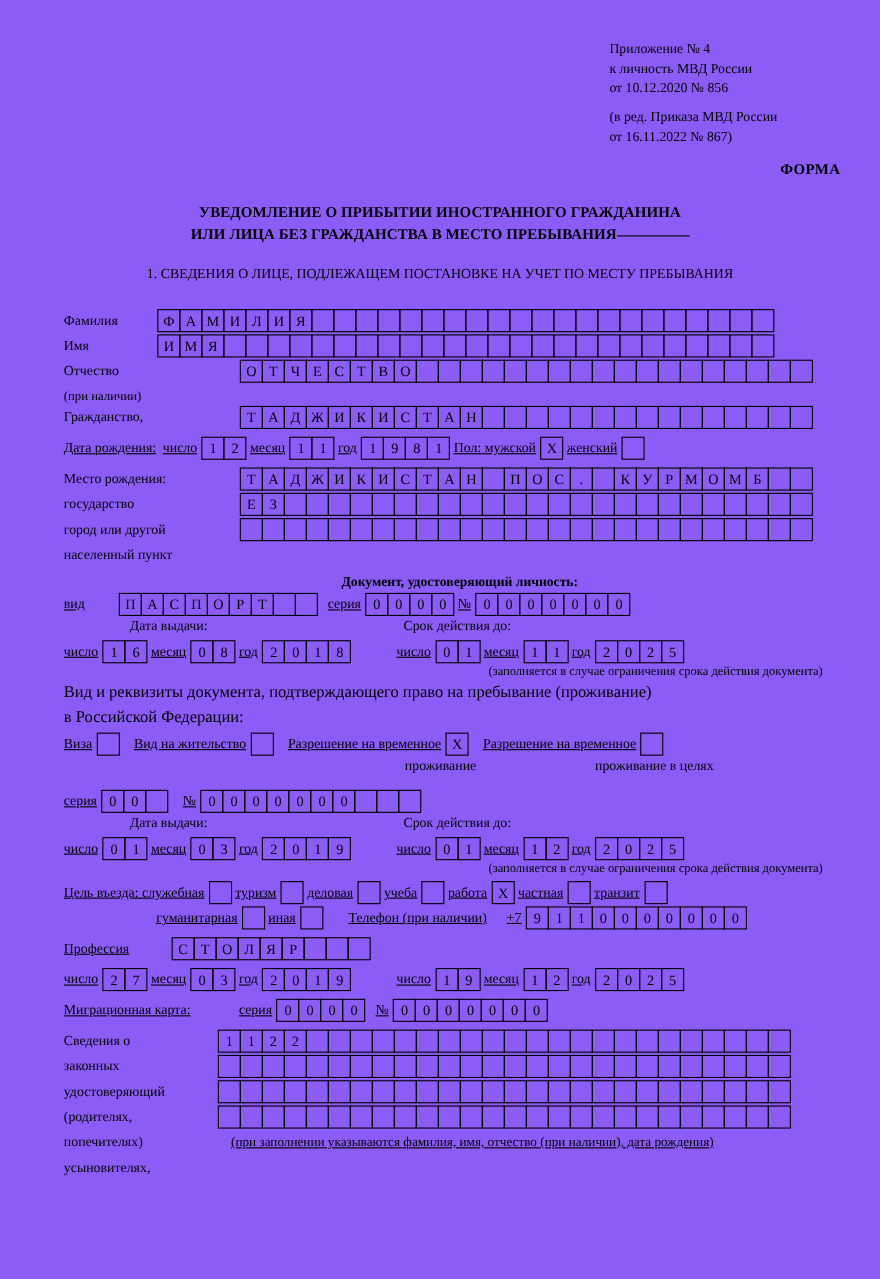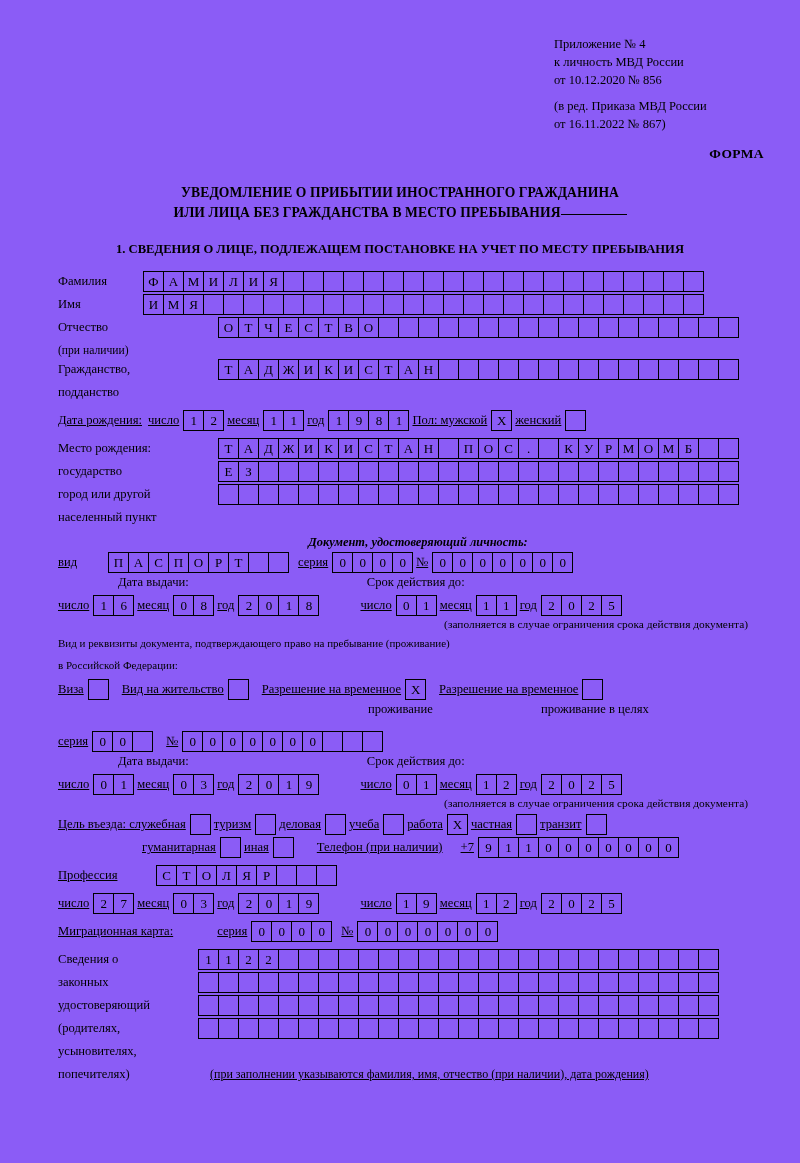--- a/index.html
+++ b/index.html
@@ -49,28 +49,28 @@
     display:inline-block;
     width:66px;
     border-bottom:1px solid #000;
     vertical-align:2px;
   }
 
   .section1{
     position:absolute;
     top:242px; left:0; right:0;
     text-align:center;
-    font-weight:bold;
+    font-weight:normal;
     font-size:12.6px;
   }
 
   
   .form{
     position:absolute;
-    top:271px;
+    top:281px;
     left:58px;
     width:690px;
     font-size:12.6px;
   }
   .row{
     display:flex;
     align-items:flex-start;
     margin-bottom:2px;
     min-height:21px;
   }
@@ -107,30 +107,29 @@
   }
   .inline .t.np{padding:0 2px;}
   .small{font-size:11.6px;}
 
   .note{
     font-size:11.4px;
     text-align:right;
     margin-top:1px;
   }
   .sub{
-    font-size:11px;
+    font-size:15px;
     line-height:17px;
   }
 
   .doctitle{
     text-align:center;
     font-weight:bold;
     font-size:12.4px;
     margin:7px 0 2px 0;
-    font-style:italic;
   }
 
   .blockgap{height:9px;}
   .blockgap-s{height:5px;}
 </style>
 </head>
 <body>
 
 <div class="page">
 
@@ -281,23 +280,20 @@
           <div class="cell"></div>
           <div class="cell"></div>
           <div class="cell"></div>
           <div class="cell"></div>
           <div class="cell"></div>
           <div class="cell"></div>
           <div class="cell"></div>
           <div class="cell"></div>
           <div class="cell"></div>
         </div>
-    </div>
-    <div class="row">
-      <div class="lbl w85">подданство</div>
     </div>
 
     <div class="blockgap-s"></div>
 
     <div class="row inline">
       <div class="t np" style="padding-left:0">Дата рождения:</div>
       <div class="t">число</div>
       <div class="cells">
           <div class="cell">1</div>
           <div class="cell">2</div>
@@ -874,22 +870,22 @@
           <div class="cell"></div>
           <div class="cell"></div>
           <div class="cell"></div>
           <div class="cell"></div>
           <div class="cell"></div>
           <div class="cell"></div>
           <div class="cell"></div>
           <div class="cell"></div>
         </div>
     </div>
-    <div class="row" style="min-height:18px">
-      <div class="lbl w122">усыновителях,</div>
-    </div>
     <div class="row inline" style="min-height:18px">
       <div class="lbl w122">попечителях)</div>
       <div class="t" style="padding-left:30px;font-size:12px">(при заполнении указываются фамилия, имя, отчество (при наличии), дата рождения)</div>
     </div>
+    <div class="row" style="min-height:18px">
+      <div class="lbl w122">усыновителях,</div>
+    </div>
 
   </div>
 </div>
 
 </body></html>

